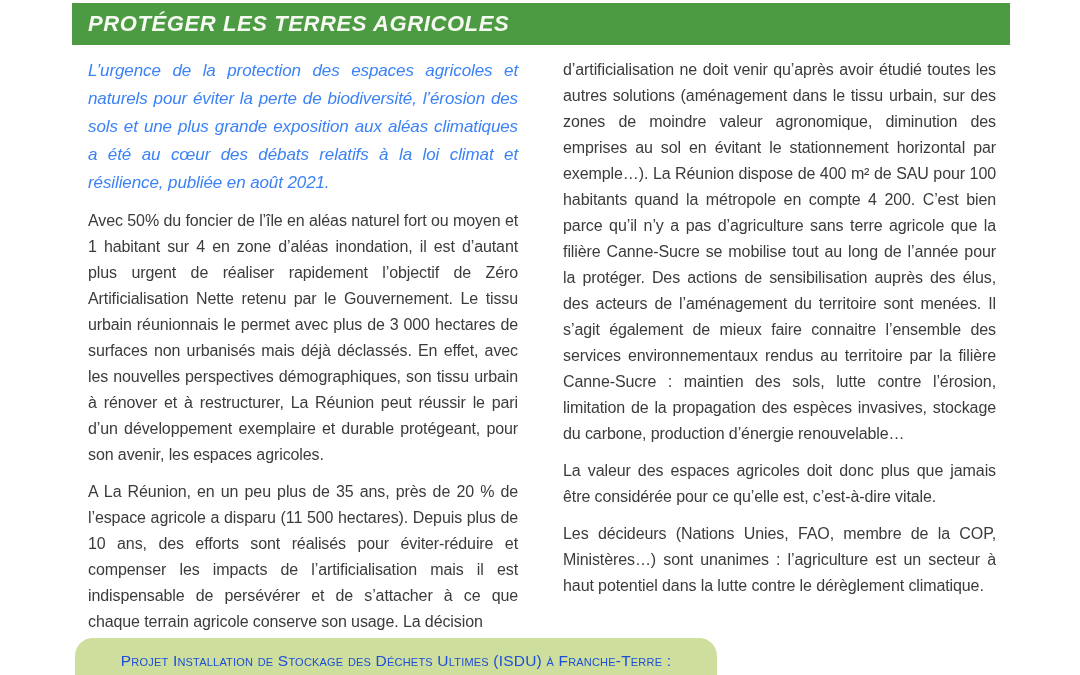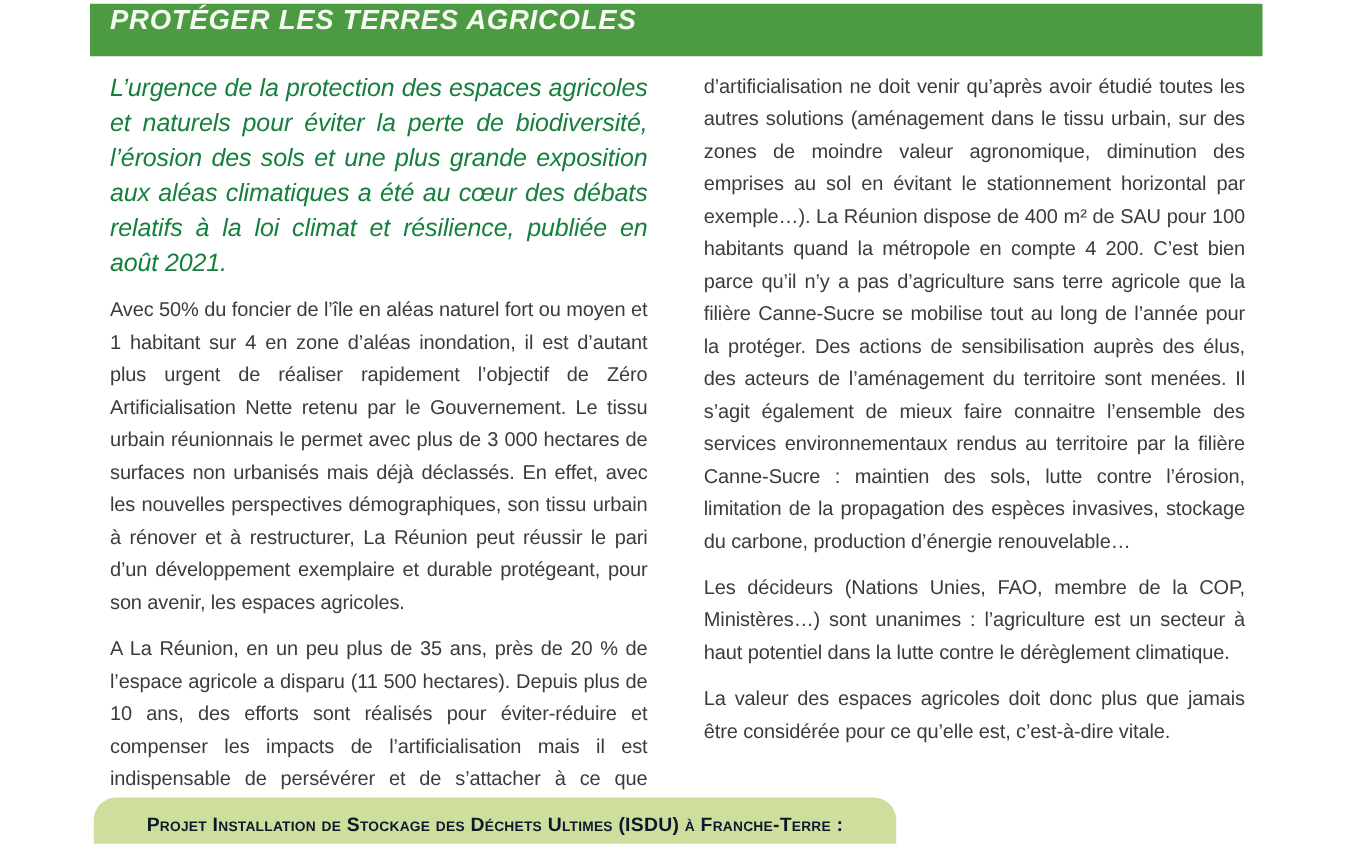--- a/index.html
+++ b/index.html
@@ -14,20 +14,21 @@
     overflow: hidden;
     background: #ffffff;
   }
   
   .header-bar {
     position: absolute;
     left: 72px; top: 3px;
     width: 938px; height: 42px;
     background: #4c9a42;
     display: flex;
+    align-items: center;
   }
   .header-bar .title {
     font-style: italic;
     font-weight: 600;
     font-size: 22px;
     letter-spacing: 0.6px;
     color: #f6faf3;
     padding-left: 16px;
     white-space: nowrap;
   }
@@ -44,64 +45,64 @@
     color: #3b3b3b;
     font-size: 16px;
     line-height: 26px;
     letter-spacing: -0.1px;
   }
   .col.left  { width: 440px; }
   .col.right { width: 443px; margin-left: 20px; }
   .col p { margin: 0 0 11px 0; }
   .col p.intro {
     font-style: italic;
-    font-size: 20px;
+    font-size: 17px;
     line-height: 28px;
-    color: #15803d;
+    color: #3b82f6;
   }
   
   .footer-banner {
     position: absolute;
     left: 75px; top: 638px;
     width: 642px; height: 70px;
     background: #cede9d;
     border-radius: 18px;
     display: flex;
     justify-content: center;
     align-items: flex-start;
   }
   .footer-banner .banner-title {
     margin-top: 14px;
     font-variant: small-caps;
-    font-weight: bold;
+    font-weight: normal;
     font-size: 15.5px;
     letter-spacing: 0.2px;
-    color: #0f172a;
+    color: #1d4ed8;
     white-space: nowrap;
   }
 </style>
 </head>
 <body>
 
 <div class="page">
 
   <div class="header-bar">
     <span class="title">PROTÉGER LES TERRES AGRICOLES</span>
   </div>
 
   <div class="columns">
     <div class="col left">
       <p class="intro">L’urgence de la protection des espaces agricoles et naturels pour éviter la perte de biodiversité, l’érosion des sols et une plus grande exposition aux aléas climatiques a été au cœur des débats relatifs à la loi climat et résilience, publiée en août 2021.</p>
       <p>Avec 50% du foncier de l’île en aléas naturel fort ou moyen et 1 habitant sur 4 en zone d’aléas inondation, il est d’autant plus urgent de réaliser rapidement l’objectif de Zéro Artificialisation Nette retenu par le Gouvernement. Le tissu urbain réunionnais le permet avec plus de 3&nbsp;000 hectares de surfaces non urbanisés mais déjà déclassés. En effet, avec les nouvelles perspectives démographiques, son tissu urbain à rénover et à restructurer, La Réunion peut réussir le pari d’un développement exemplaire et durable protégeant, pour son avenir, les espaces agricoles.</p>
       <p>A La Réunion, en un peu plus de 35 ans, près de 20&nbsp;% de l’espace agricole a disparu (11&nbsp;500 hectares). Depuis plus de 10 ans, des efforts sont réalisés pour éviter-réduire et compenser les impacts de l’artificialisation mais il est indispensable de persévérer et de s’attacher à ce que chaque terrain agricole conserve son usage. La décision</p>
     </div>
     <div class="col right">
       <p>d’artificialisation ne doit venir qu’après avoir étudié toutes les autres solutions (aménagement dans le tissu urbain, sur des zones de moindre valeur agronomique, diminution des emprises au sol en évitant le stationnement horizontal par exemple…). La Réunion dispose de 400&nbsp;m² de SAU pour 100 habitants quand la métropole en compte 4&nbsp;200. C’est bien parce qu’il n’y a pas d’agriculture sans terre agricole que la filière Canne-Sucre se mobilise tout au long de l’année pour la protéger. Des actions de sensibilisation auprès des élus, des acteurs de l’aménagement du territoire sont menées. Il s’agit également de mieux faire connaitre l’ensemble des services environnementaux rendus au territoire par la filière Canne-Sucre&nbsp;: maintien des sols, lutte contre l’érosion, limitation de la propagation des espèces invasives, stockage du carbone, production d’énergie renouvelable…</p>
+      <p>La valeur des espaces agricoles doit donc plus que jamais être considérée pour ce qu’elle est, c’est-à-dire vitale.</p>
       <p>Les décideurs (Nations Unies, FAO, membre de la COP, Ministères…) sont unanimes&nbsp;: l’agriculture est un secteur à haut potentiel dans la lutte contre le dérèglement climatique.</p>
-      <p>La valeur des espaces agricoles doit donc plus que jamais être considérée pour ce qu’elle est, c’est-à-dire vitale.</p>
     </div>
   </div>
 
   <div class="footer-banner">
     <span class="banner-title">Projet Installation de Stockage des Déchets Ultimes (ISDU) à Franche-Terre&nbsp;:</span>
   </div>
 
 </div>
 
 </body></html>

